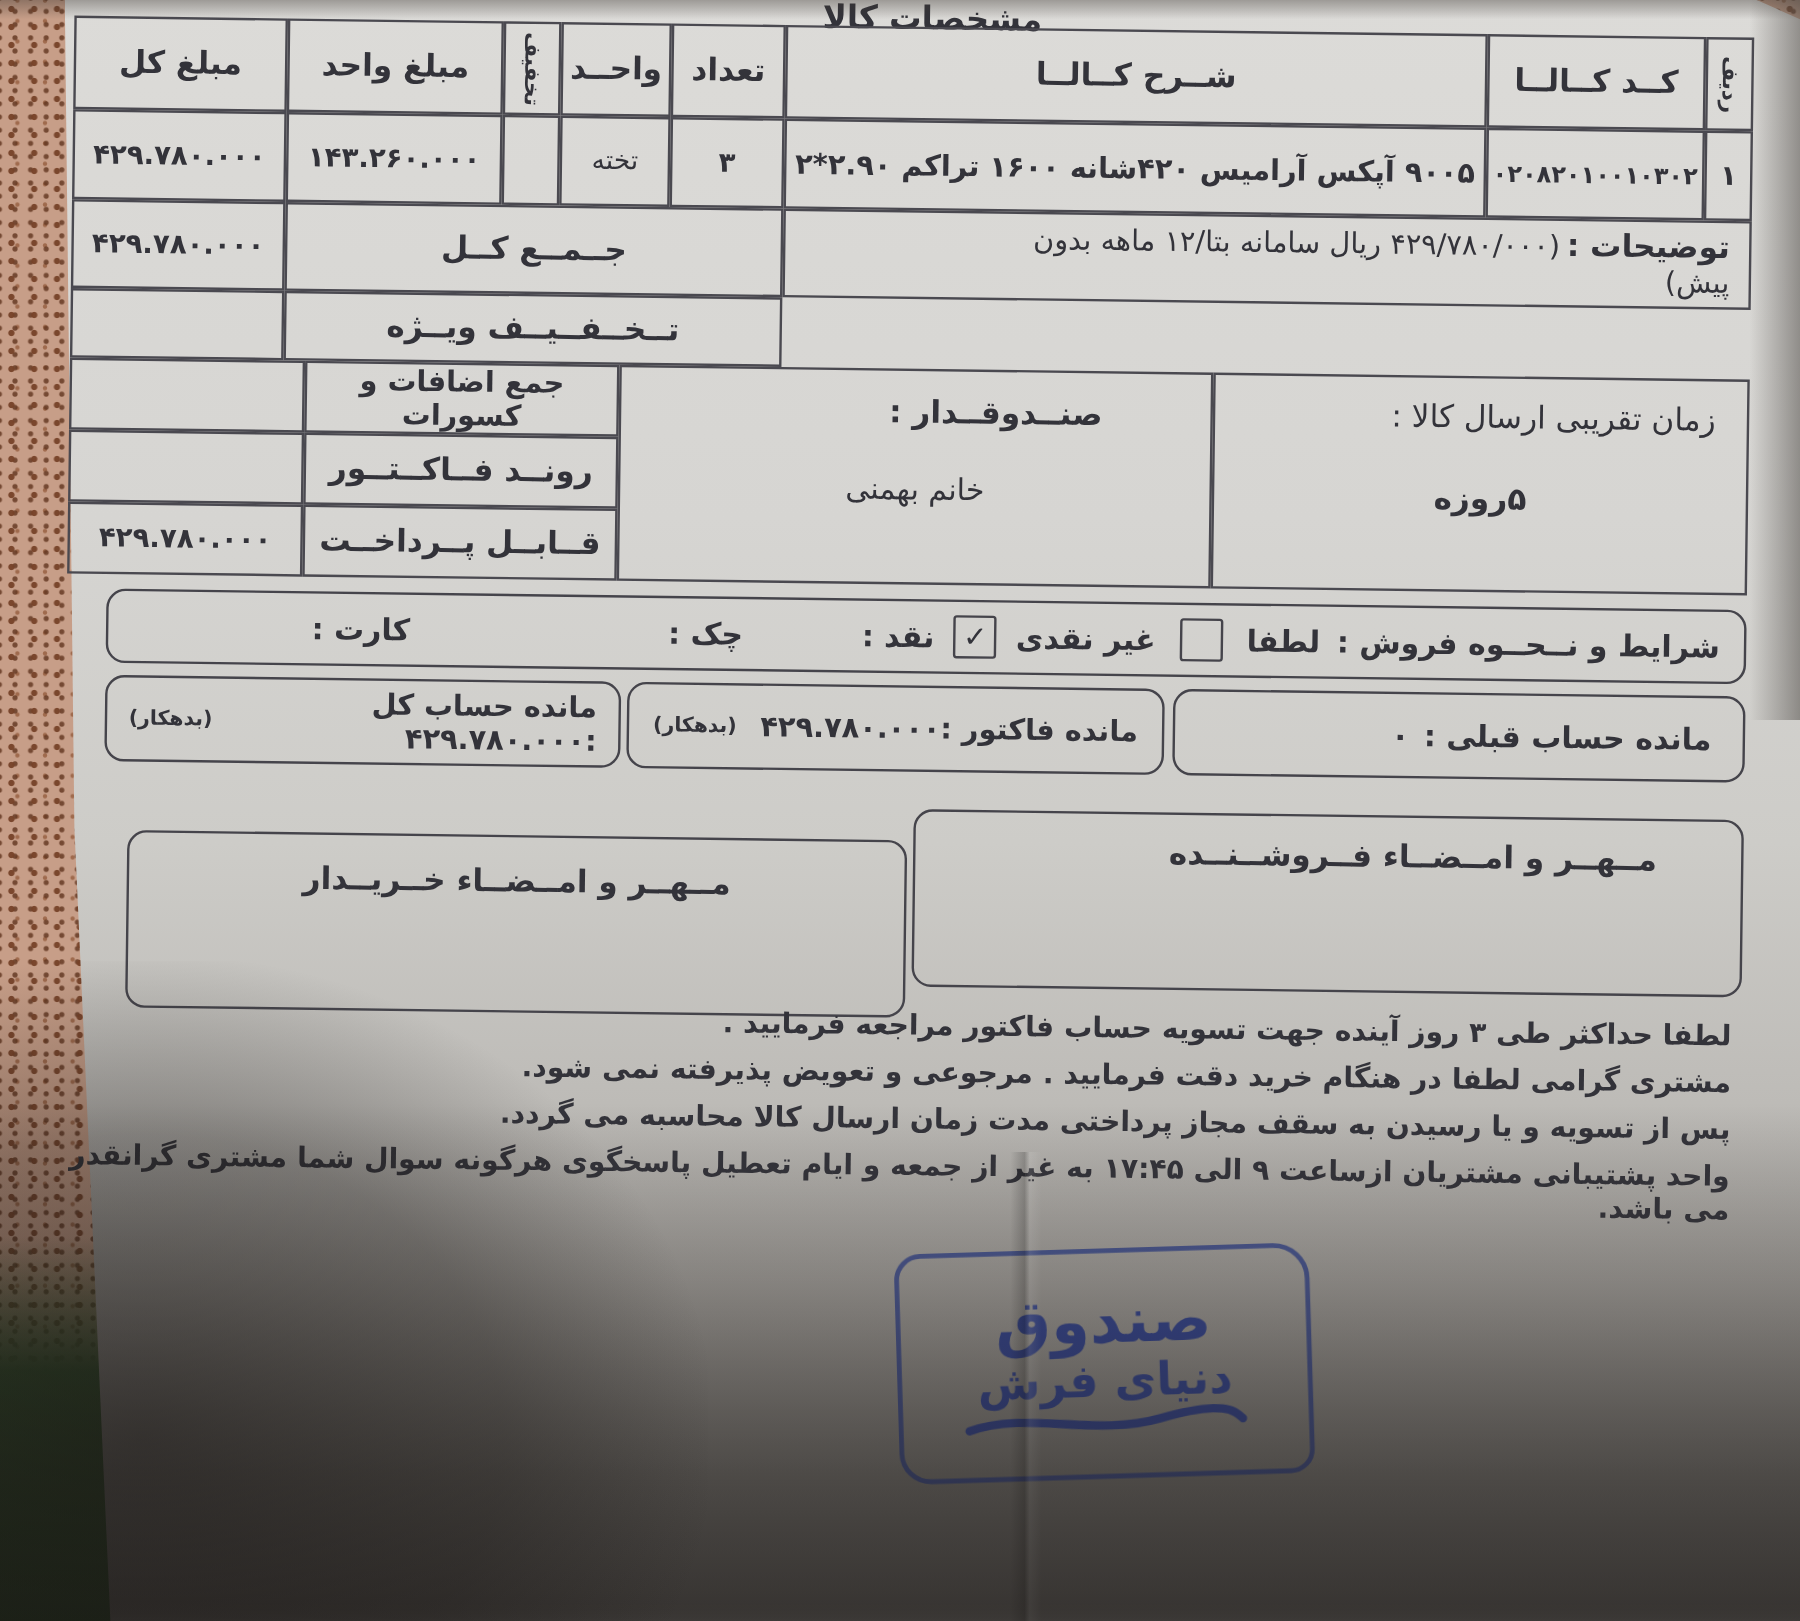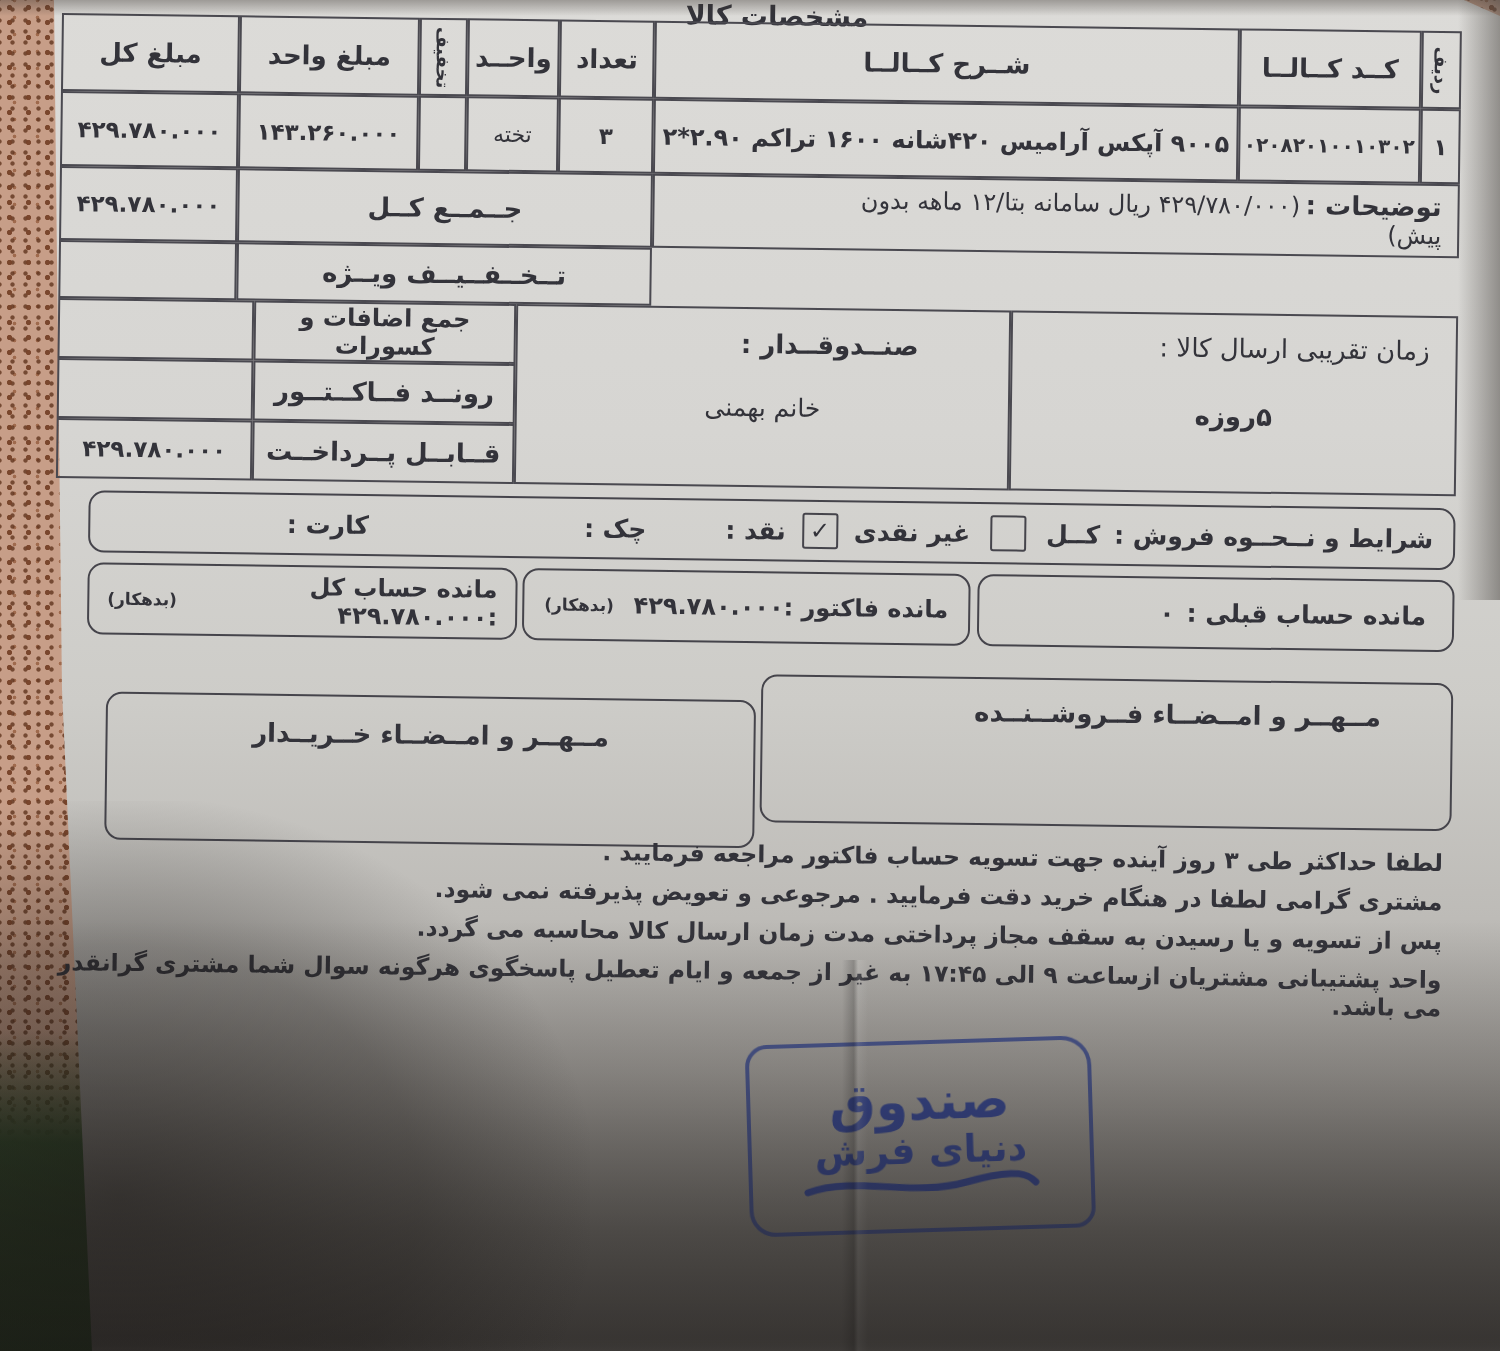--- a/index.html
+++ b/index.html
@@ -120,28 +120,28 @@
       <div class="lbl26" style="text-align:right;padding:20px 90px 0 0;">صنــدوقــدار :</div>
       <div style="text-align:center;margin-top:34px;font-size:25px;font-weight:400;">خانم بهمنی</div>
     </div>
     <div class="abs cell" style="left:953px;top:285px;width:447px;height:180px;display:block;">
       <div class="lbl26" style="text-align:right;padding:18px 26px 0 0;font-weight:400;">زمان تقریبی ارسال کالا :</div>
       <div style="text-align:center;margin-top:38px;font-size:26px;">۵روزه</div>
     </div>
 
     <div class="abs rbox" style="left:33px;top:477px;width:1367px;height:62px;display:flex;align-items:center;padding:0 20px;font-size:25px;">
       <span>شرایط و نــحــوه فروش :</span>
-      <span style="margin-right:14px;">کــل</span>
+      <span style="margin-right:14px;">لطفا</span>
       <span class="checkbox" style="margin:0 20px;"></span>
       <span>غیر نقدی</span>
       <span class="checkbox" style="margin:0 16px;">
           <span>✓</span>
         </span>
       <span>نقد :</span>
-      <span style="margin-right:79px;">چک :</span>
+      <span style="margin-right:99px;">چک :</span>
       <span style="margin-right:215px;">کارت :</span>
     </div>
 
     <div class="abs rbox" style="left:923px;top:549px;width:477px;height:72px;display:flex;align-items:center;padding:0 26px;font-size:25px;">
       <span>مانده حساب قبلی :</span>
       <span style="margin-right:12px;">۰</span>
     </div>
     <div class="abs rbox" style="left:468px;top:549px;width:448px;height:72px;display:flex;align-items:center;justify-content:space-between;padding:0 20px;font-size:24px;">
       <span><span>مانده فاکتور :</span><span dir="ltr">۴۲۹.۷۸۰.۰۰۰</span></span>
       <span style="font-size:17px;">(بدهکار)</span>

